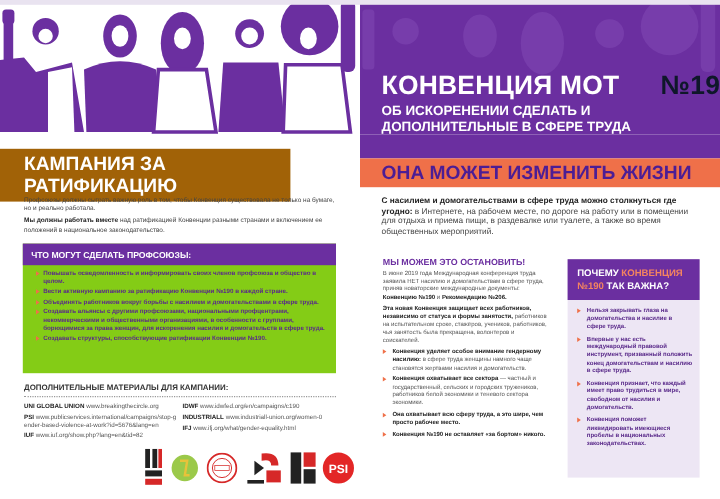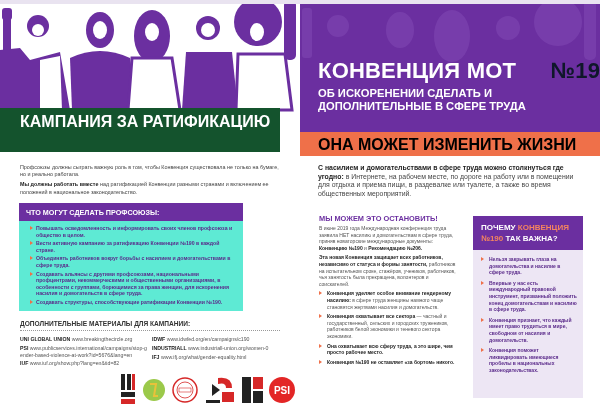--- a/index.html
+++ b/index.html
@@ -12,31 +12,31 @@
   .hero-frame { position: absolute; left: 0; top: 0; width: 600px; height: 4px; background: #e9e3f0; }
   .people svg { position: absolute; left: 0; top: 0; }
 
   
   .main-title { position: absolute; left: 318px; top: 58px; font-size: 22px; font-weight: bold; color: #fff; letter-spacing: 0.2px; white-space: nowrap; }
   .main-title .num { color: #0f172a; margin-left: 28px; }
   .sub-title { position: absolute; left: 318px; top: 87px; font-size: 11.2px; font-weight: bold; color: #fff; line-height: 13px; white-space: nowrap; }
   .purple-ext { position: absolute; left: 300px; top: 112px; width: 300px; height: 20px; background: #6b2fa0; }
 
   
-  .orange-left { position: absolute; left: 0; top: 108px; width: 280px; height: 44px; background: #14532d; }
+  .orange-left { position: absolute; left: 0; top: 124px; width: 242px; height: 44px; background: #a16207; }
   .orange-left .t { position: absolute; left: 20px; top: 5px; font-size: 16px; font-weight: bold; color: #fff; line-height: 18px; }
   .orange-right { position: absolute; left: 300px; top: 132px; width: 300px; height: 24px; background: #ef7049; }
-  .orange-right .t { position: absolute; left: 18px; top: 4px; font-size: 16px; font-weight: bold; color: #000000; white-space: nowrap; }
+  .orange-right .t { position: absolute; left: 18px; top: 4px; font-size: 16px; font-weight: bold; color: #4c1d95; white-space: nowrap; }
 
   
   .intro { position: absolute; left: 20px; top: 164px; width: 260px; font-size: 5.4px; line-height: 7.2px; color: #444; }
   .intro p { margin-bottom: 3px; }
   .intro b { color: #222; }
 
-  .box-left { position: absolute; left: 19px; top: 203px; width: 224px; height: 108px; background: #5eead4; }
+  .box-left { position: absolute; left: 19px; top: 203px; width: 261px; height: 108px; background: #84cc16; }
   .box-left .hdr { height: 18px; background: #6b2fa0; color: #fff; font-size: 7.2px; font-weight: bold; padding: 5px 7px; }
   .box-left ul { list-style: none; padding: 4px 7px 0 11px; }
   .box-left li { position: relative; font-size: 5.2px; line-height: 6.6px; color: #5a2a8a; font-weight: bold; margin-bottom: 2px; padding-left: 6px; }
   .bullet { position: absolute; left: 0; top: 1px; width: 0; height: 0; border-left: 3.5px solid #ef7049; border-top: 2.3px solid transparent; border-bottom: 2.3px solid transparent; }
 
   .more-hdr { position: absolute; left: 20px; top: 320px; font-size: 6.6px; font-weight: bold; color: #333; }
   .dots { position: absolute; left: 20px; top: 330px; width: 260px; border-top: 1px dotted #999; }
 
   .links { position: absolute; top: 336px; font-size: 5.2px; line-height: 6.8px; color: #555; }
   .links .l { margin-bottom: 2px; }

